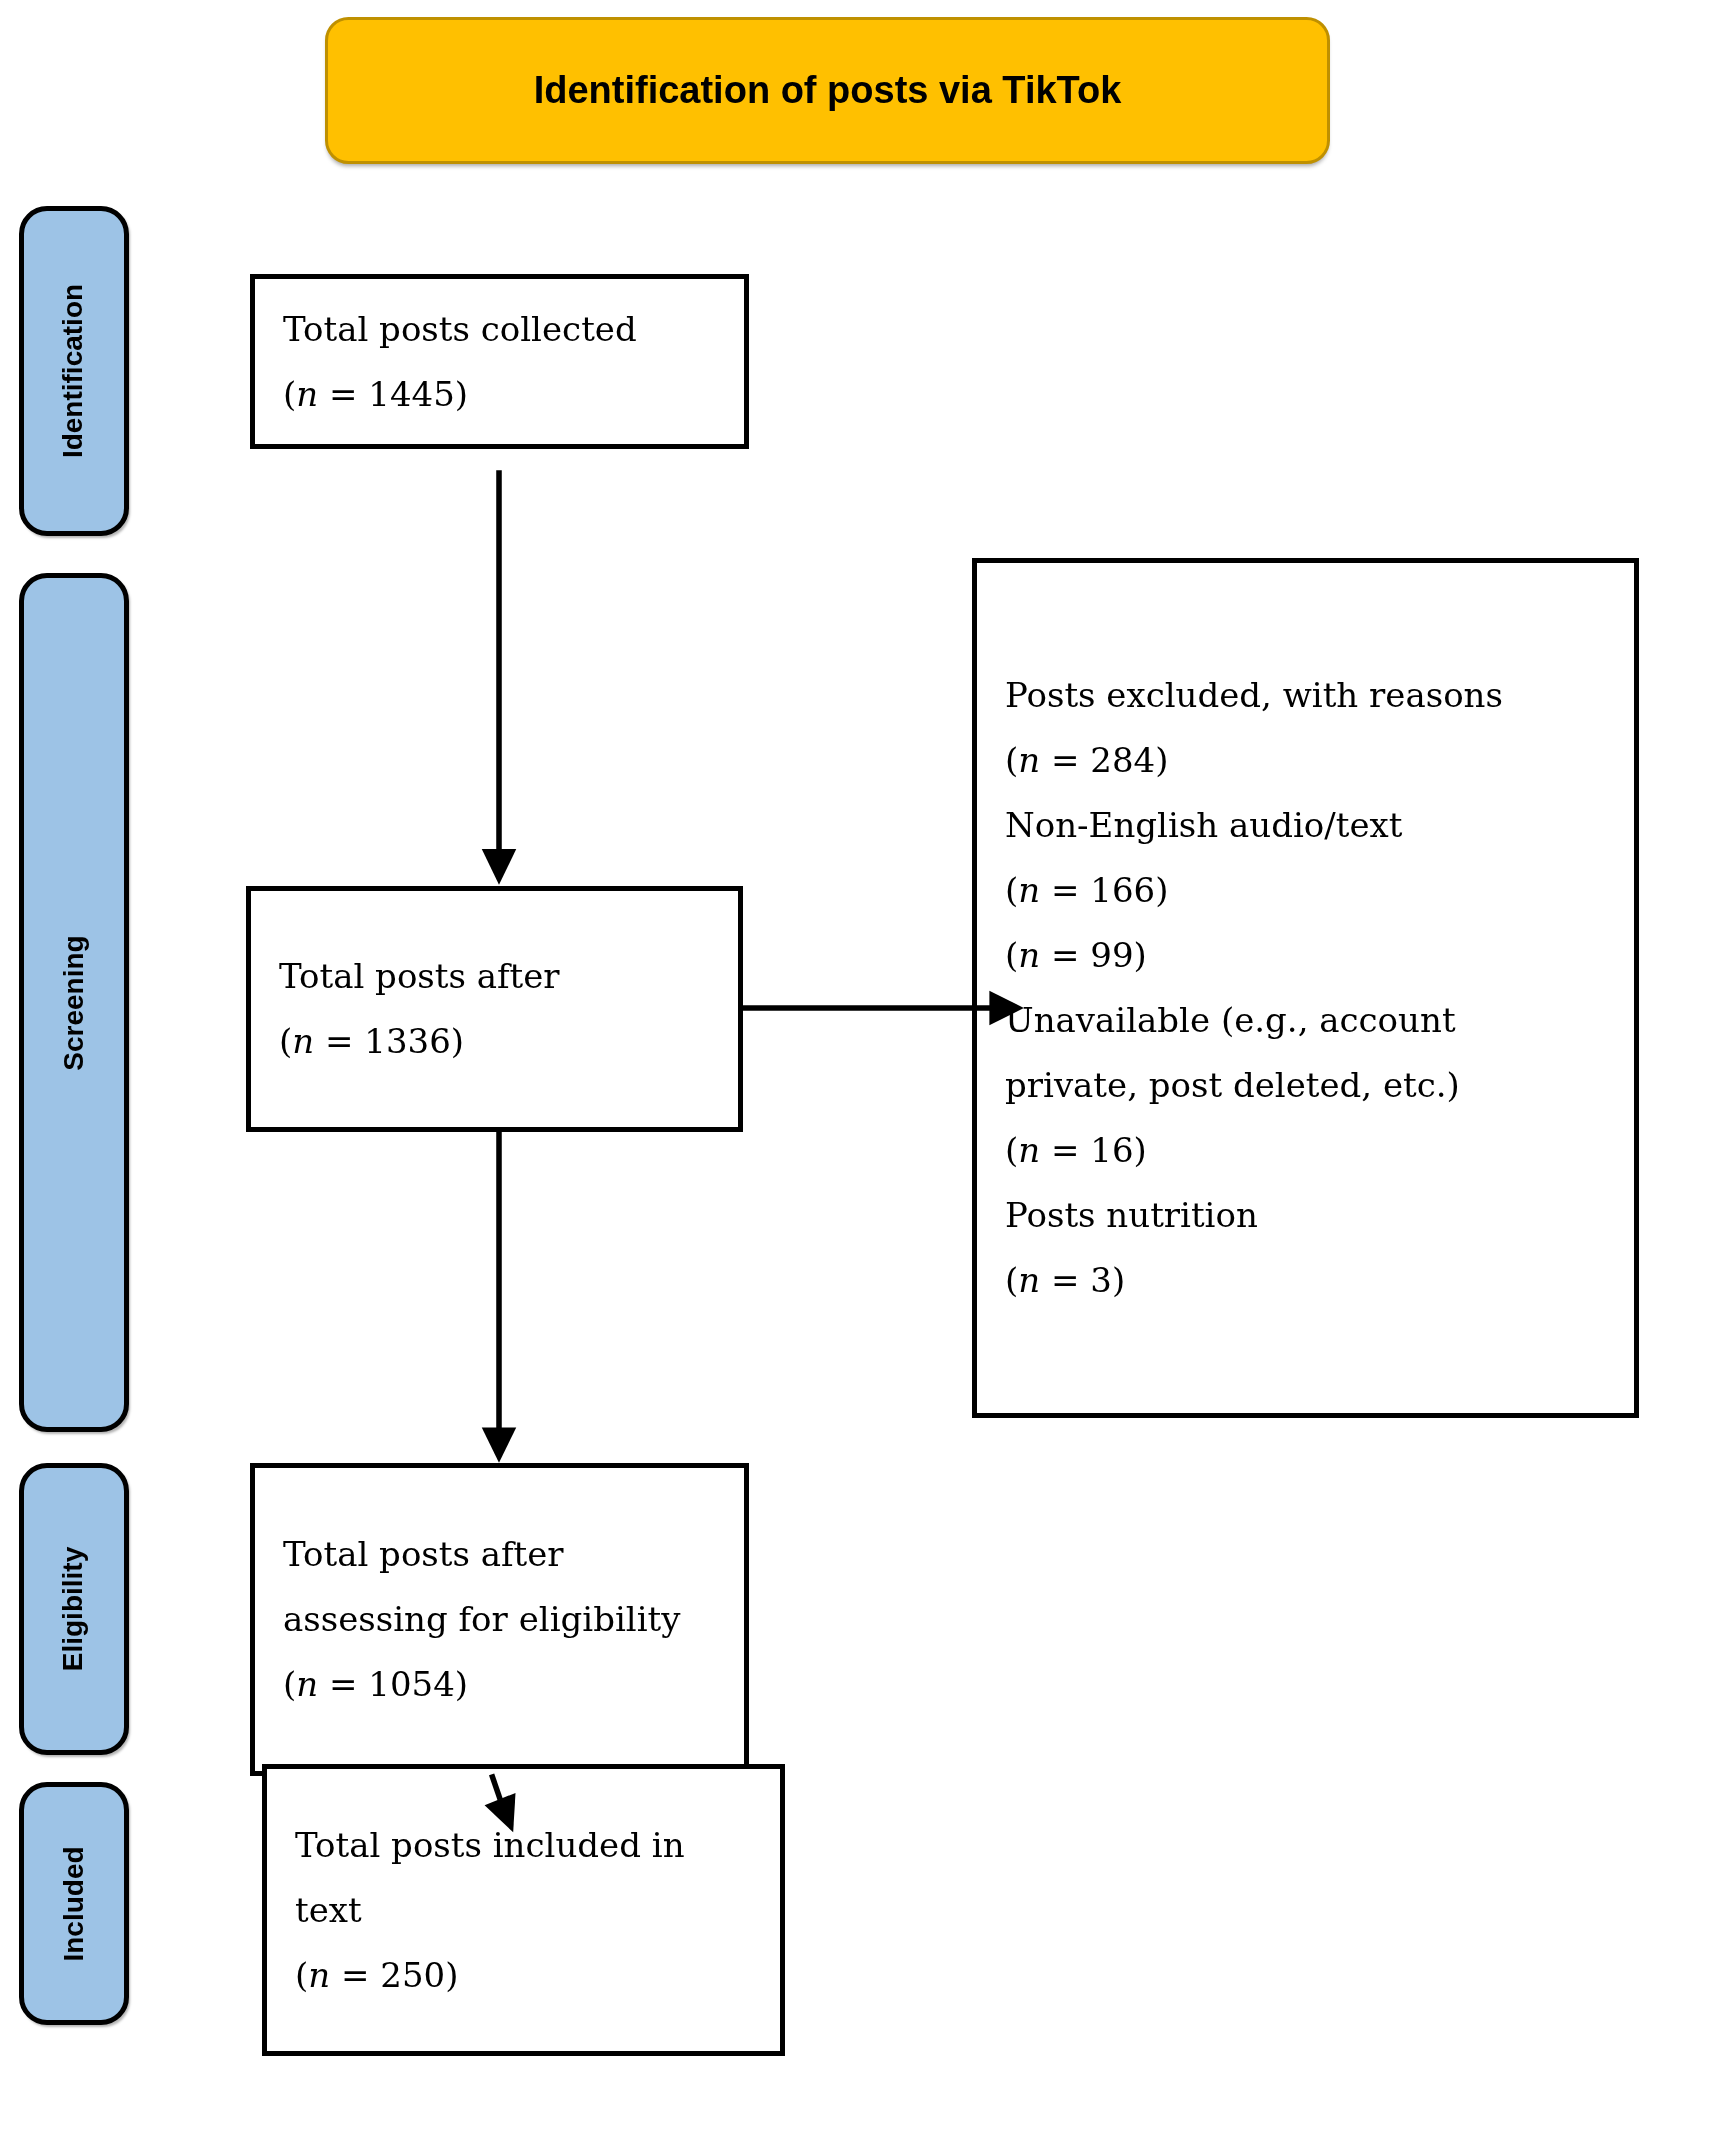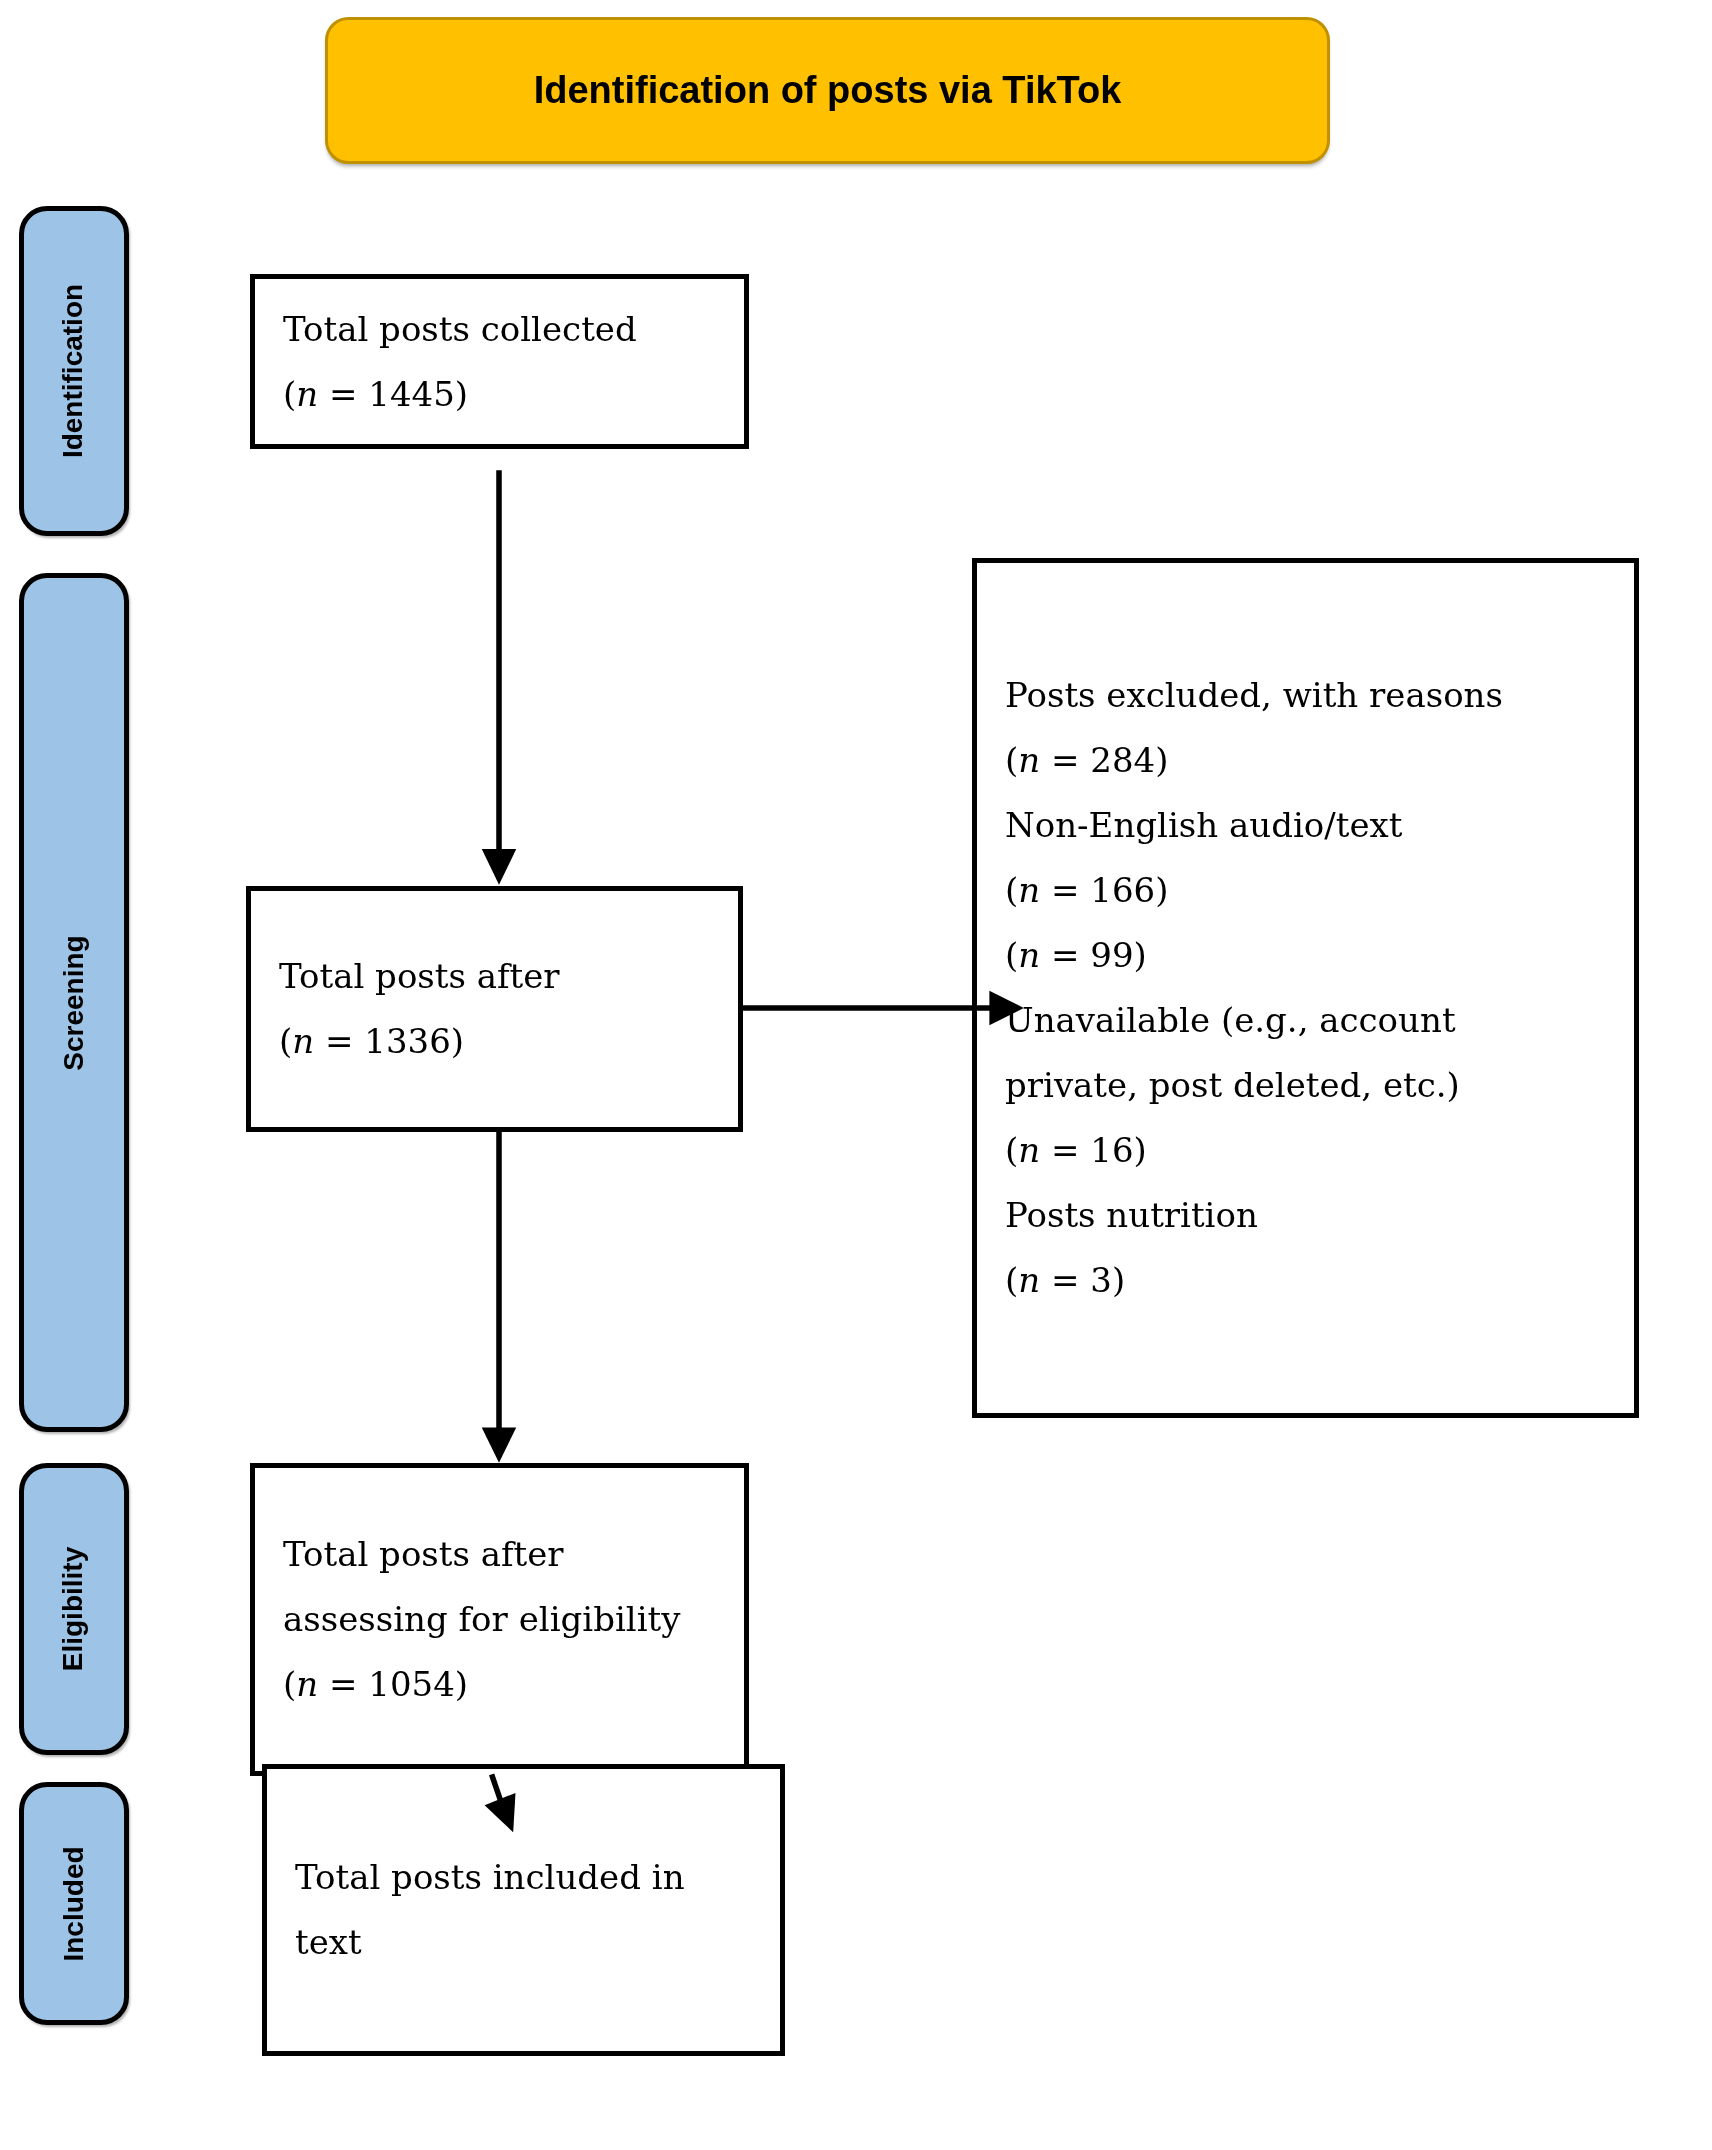--- a/index.html
+++ b/index.html
@@ -125,20 +125,21 @@
 
   <div class="fbox" id="box-eligibility">
       <div class="line">Total posts after</div>
       <div class="line">assessing for eligibility</div>
       <div class="line">(<span class="nvar">n</span> = 1054)</div>
     </div>
 
   <div class="fbox" id="box-included">
       <div class="line">Total posts included in</div>
       <div class="line">text</div>
+      <div class="line">(<span class="nvar">n</span> = 250)</div>
     </div>
 
   <svg class="arrows" viewBox="0 0 2779 3491" xmlns="http://www.w3.org/2000/svg">
     <g>
       <line x1="810" y1="763" x2="810" y2="1382"></line>
       <polygon points="782,1378 838,1378 810,1436"></polygon>
     </g>
     <g>
       <line x1="1206" y1="1636" x2="1610" y2="1636"></line>
       <polygon points="1606,1608 1606,1664 1662,1636"></polygon>

